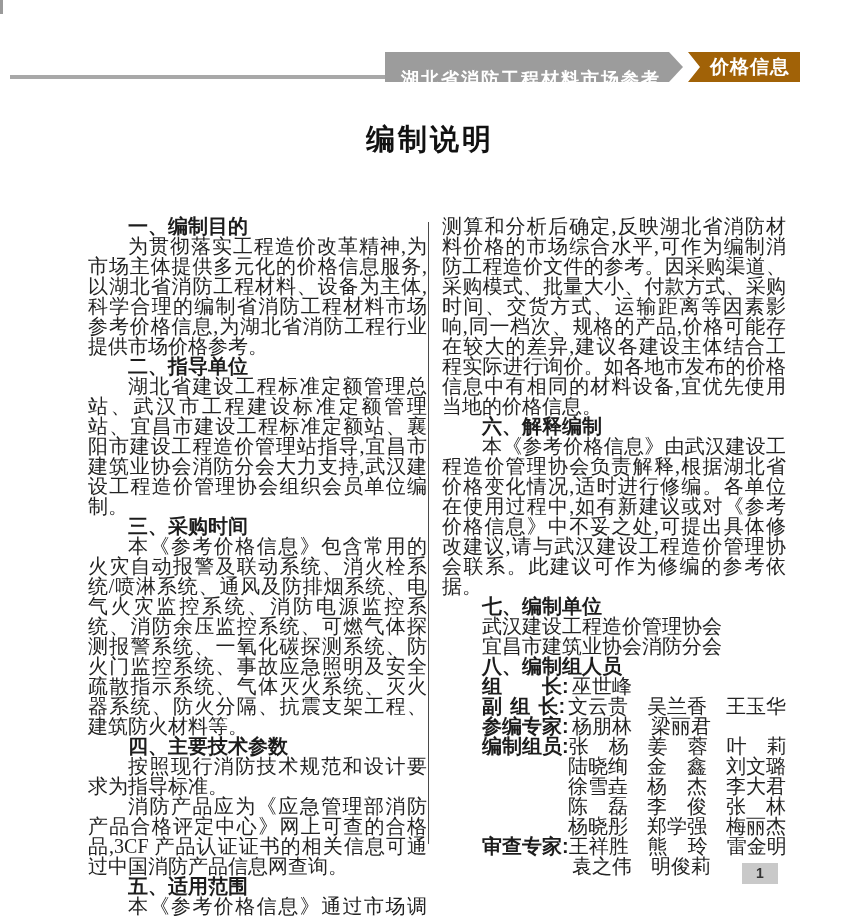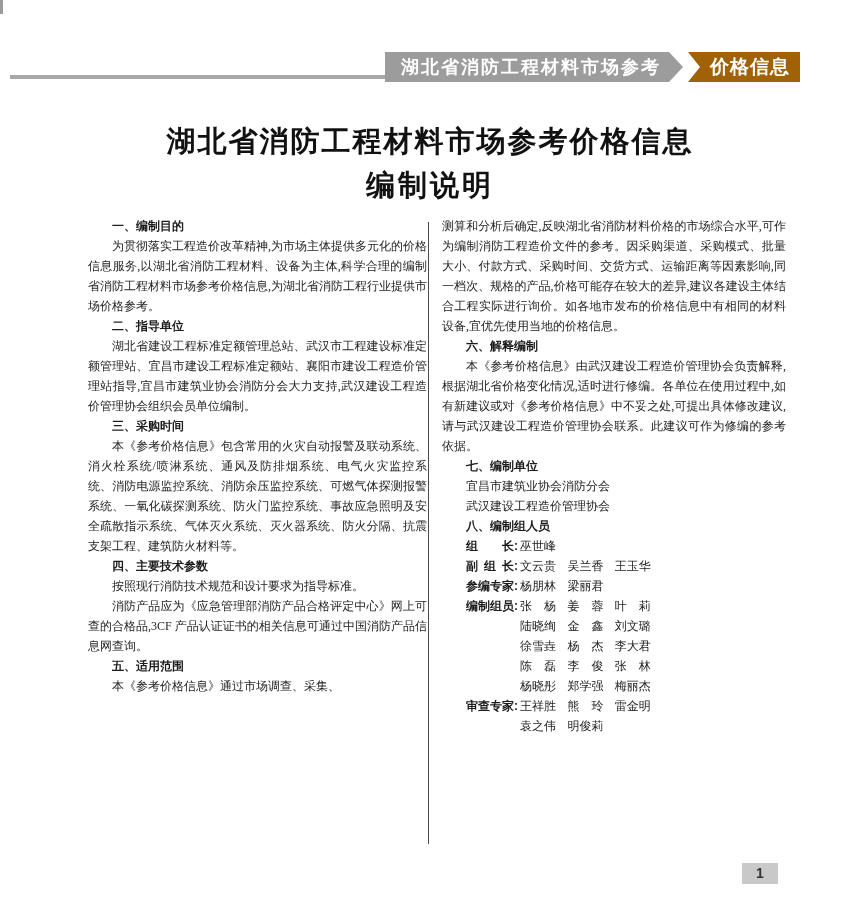--- a/index.html
+++ b/index.html
@@ -10,39 +10,39 @@
   }
   
   .artifact{position:absolute;left:0;top:0;width:3px;height:14px;background:#9a9a9a;}
   
   .rule{position:absolute;left:10px;top:75px;width:378px;height:4px;background:#a8a8a8;}
   .badges{position:absolute;left:385px;top:52px;height:30px;display:flex;align-items:stretch;}
   .badge{color:#ffffff;font-family:"Liberation Sans","DejaVu Sans",sans-serif;
          font-weight:bold;line-height:30px;white-space:nowrap;}
   .badge-light{
     background:#9c9c9c;font-size:18px;letter-spacing:2px;
-    padding:0 22px 0 16px;
+    padding:12px 22px 0 16px;
     clip-path:polygon(0 0, calc(100% - 14px) 0, 100% 50%, calc(100% - 14px) 100%, 0 100%);
   }
   .badge-dark{
     background:#a16207;font-size:19px;letter-spacing:1px;
     padding:0 10px 0 22px;margin-left:5px;
     clip-path:polygon(0 0, 100% 0, 100% 100%, 0 100%, 12px 50%);
   }
   
   .titlebox{position:absolute;left:0;top:118px;width:860px;text-align:center;
             font-weight:bold;color:#111;}
   .title-l1{font-size:29px;letter-spacing:2px;line-height:46px;}
   .title-l2{font-size:29px;letter-spacing:3px;line-height:42px;}
   
   .cols{position:absolute;left:88px;top:216px;width:700px;display:flex;}
   .col-left{width:339px;}
   .divider{width:1px;background:#4a4a4a;margin-left:1px;margin-top:6px;height:622px;}
   .col-right{width:344px;margin-left:13px;}
-  .blk{margin:0;font-size:12px;line-height:20px;text-align:justify;}
+  .blk{margin:0;font-size:20px;line-height:20px;text-align:justify;}
   .heading{font-family:"Liberation Sans","DejaVu Sans",sans-serif;font-weight:bold;
            text-indent:2em;text-align:left;color:#1c1c1c;}
   .para{text-indent:2em;}
   .para_continue{text-indent:0;}
   .line{text-indent:2em;text-align:left;}
   .person-row{display:flex;text-align:left;padding-left:2em;white-space:nowrap;}
   .p-label{display:inline-block;width:4em;font-family:"Liberation Sans","DejaVu Sans",sans-serif;
            font-weight:bold;text-align:justify;text-align-last:justify;color:#1c1c1c;}
   .p-colon{display:inline-block;width:0.5em;font-family:"Liberation Sans","DejaVu Sans",sans-serif;
            font-weight:bold;color:#1c1c1c;}
@@ -59,21 +59,20 @@
 
 <div class="artifact"></div>
 <div class="rule"></div>
 
 <div class="badges">
   <div class="badge badge-light">湖北省消防工程材料市场参考</div>
   <div class="badge badge-dark">价格信息</div>
 </div>
 
 <div class="titlebox">
-  <div class="title-l1">湖北省消防工程材料市场参考价格信息</div>
   <div class="title-l2">编制说明</div>
 </div>
 
 <div class="cols">
   <div class="col-left" id="col-left">
       <p class="blk heading">一、编制目的</p>
       <p class="blk para">为贯彻落实工程造价改革精神,为市场主体提供多元化的价格信息服务,以湖北省消防工程材料、设备为主体,科学合理的编制省消防工程材料市场参考价格信息,为湖北省消防工程行业提供市场价格参考。</p>
       <p class="blk heading">二、指导单位</p>
       <p class="blk para">湖北省建设工程标准定额管理总站、武汉市工程建设标准定额管理站、宜昌市建设工程标准定额站、襄阳市建设工程造价管理站指导,宜昌市建筑业协会消防分会大力支持,武汉建设工程造价管理协会组织会员单位编制。</p>
       <p class="blk heading">三、采购时间</p>
@@ -83,22 +82,22 @@
       <p class="blk para">消防产品应为《应急管理部消防产品合格评定中心》网上可查的合格品,3CF 产品认证证书的相关信息可通过中国消防产品信息网查询。</p>
       <p class="blk heading">五、适用范围</p>
       <p class="blk para">本《参考价格信息》通过市场调查、采集、</p>
     </div>
   <div class="divider"></div>
   <div class="col-right" id="col-right">
       <p class="blk para_continue">测算和分析后确定,反映湖北省消防材料价格的市场综合水平,可作为编制消防工程造价文件的参考。因采购渠道、采购模式、批量大小、付款方式、采购时间、交货方式、运输距离等因素影响,同一档次、规格的产品,价格可能存在较大的差异,建议各建设主体结合工程实际进行询价。如各地市发布的价格信息中有相同的材料设备,宜优先使用当地的价格信息。</p>
       <p class="blk heading">六、解释编制</p>
       <p class="blk para">本《参考价格信息》由武汉建设工程造价管理协会负责解释,根据湖北省价格变化情况,适时进行修编。各单位在使用过程中,如有新建议或对《参考价格信息》中不妥之处,可提出具体修改建议,请与武汉建设工程造价管理协会联系。此建议可作为修编的参考依据。</p>
       <p class="blk heading">七、编制单位</p>
+      <p class="blk line">武汉建设工程造价管理协会</p>
       <p class="blk line">宜昌市建筑业协会消防分会</p>
-      <p class="blk line">武汉建设工程造价管理协会</p>
       <p class="blk heading">八、编制组人员</p>
       <p class="blk person-row">
     <span class="p-label">组长</span>
         <span class="p-colon">:</span>
         <span class="p-names"><span class="p-name">巫世峰</span></span>
   </p>
       <p class="blk person-row">
     <span class="p-label">副组长</span>
         <span class="p-colon">:</span>
         <span class="p-names"><span class="p-name">文云贵</span><span class="p-name">吴兰香</span><span class="p-name">王玉华</span></span>

